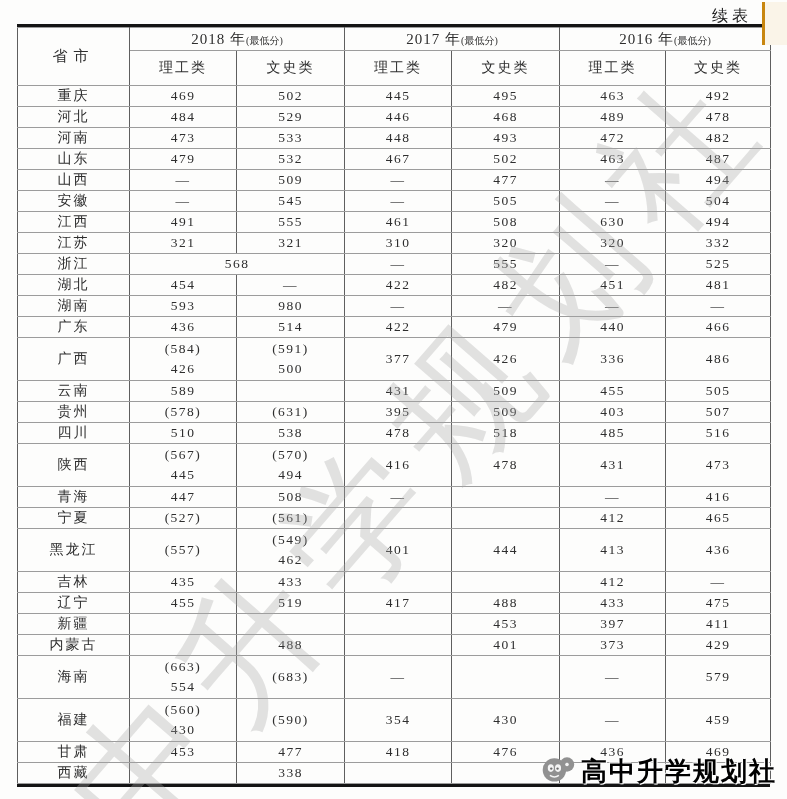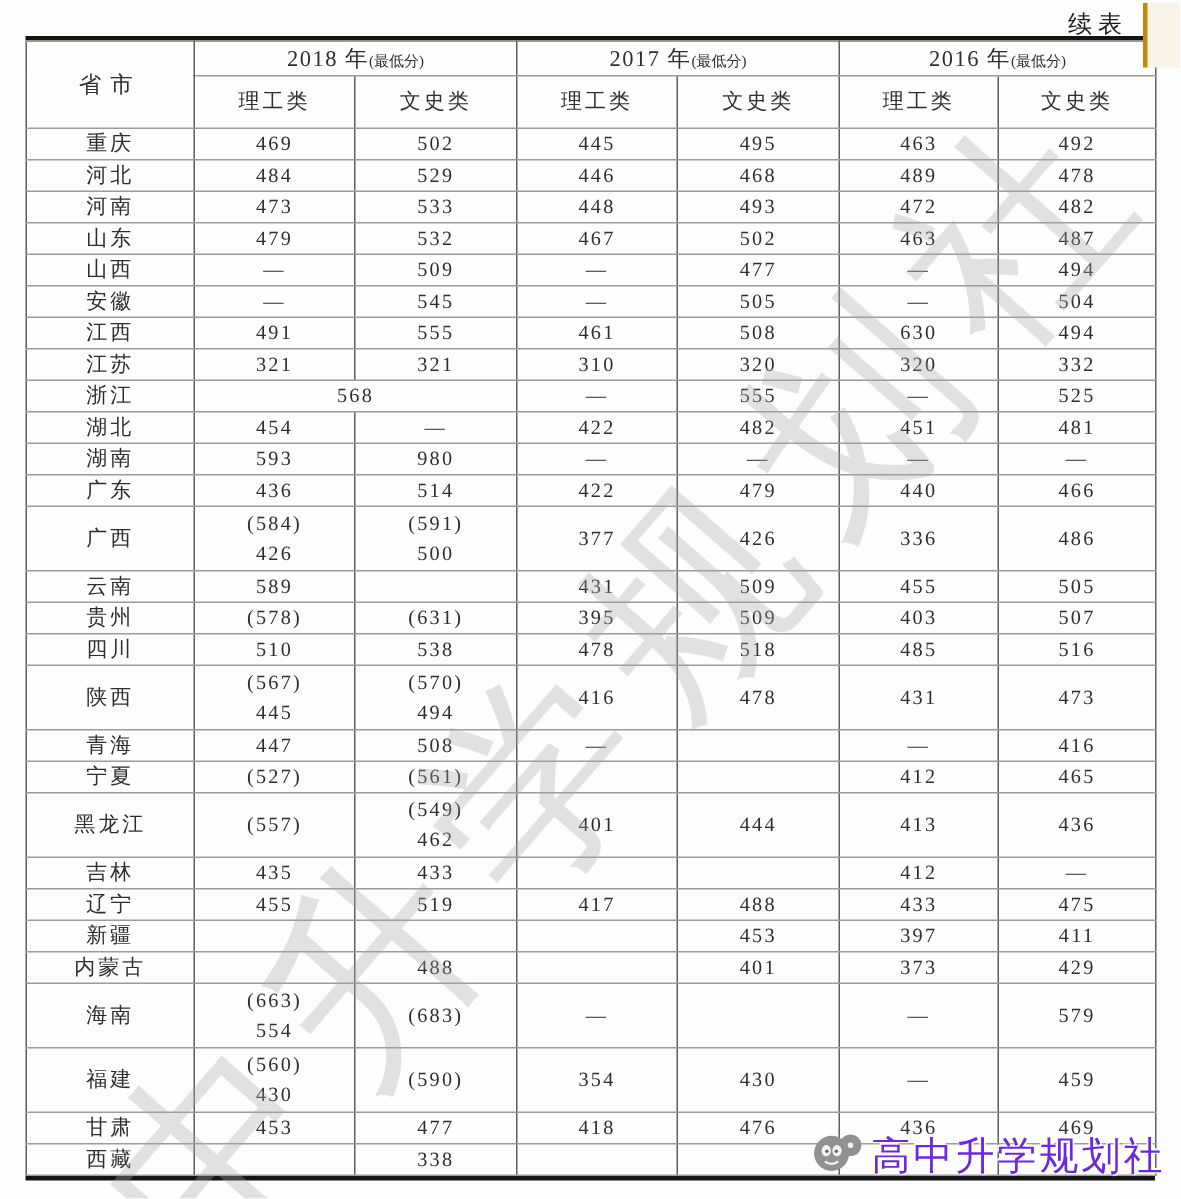--- a/index.html
+++ b/index.html
@@ -56,21 +56,21 @@
     color: #a8a8a8; opacity: 0.32; white-space: nowrap;
     z-index: 4; pointer-events: none;
     font-family: "DejaVu Serif", serif;
   }
   .footer-brand {
     position: absolute; right: 10px; bottom: 8px;
     display: flex; align-items: center; gap: 5px;
     z-index: 6;
   }
   .footer-brand .brand-text {
-    font-size: 26px; font-weight: normal; color: #6d28d9;
+    font-size: 26px; font-weight: bold; color: #000000;
     letter-spacing: 2px;
     text-shadow: 0 0 2px #ffffff, 1px 1px 0 #ffffff, -1px -1px 0 #ffffff;
   }
 </style>
 </head>
 <body>
 
 <div class="page">
 
   <div class="cont-label">续表</div>

